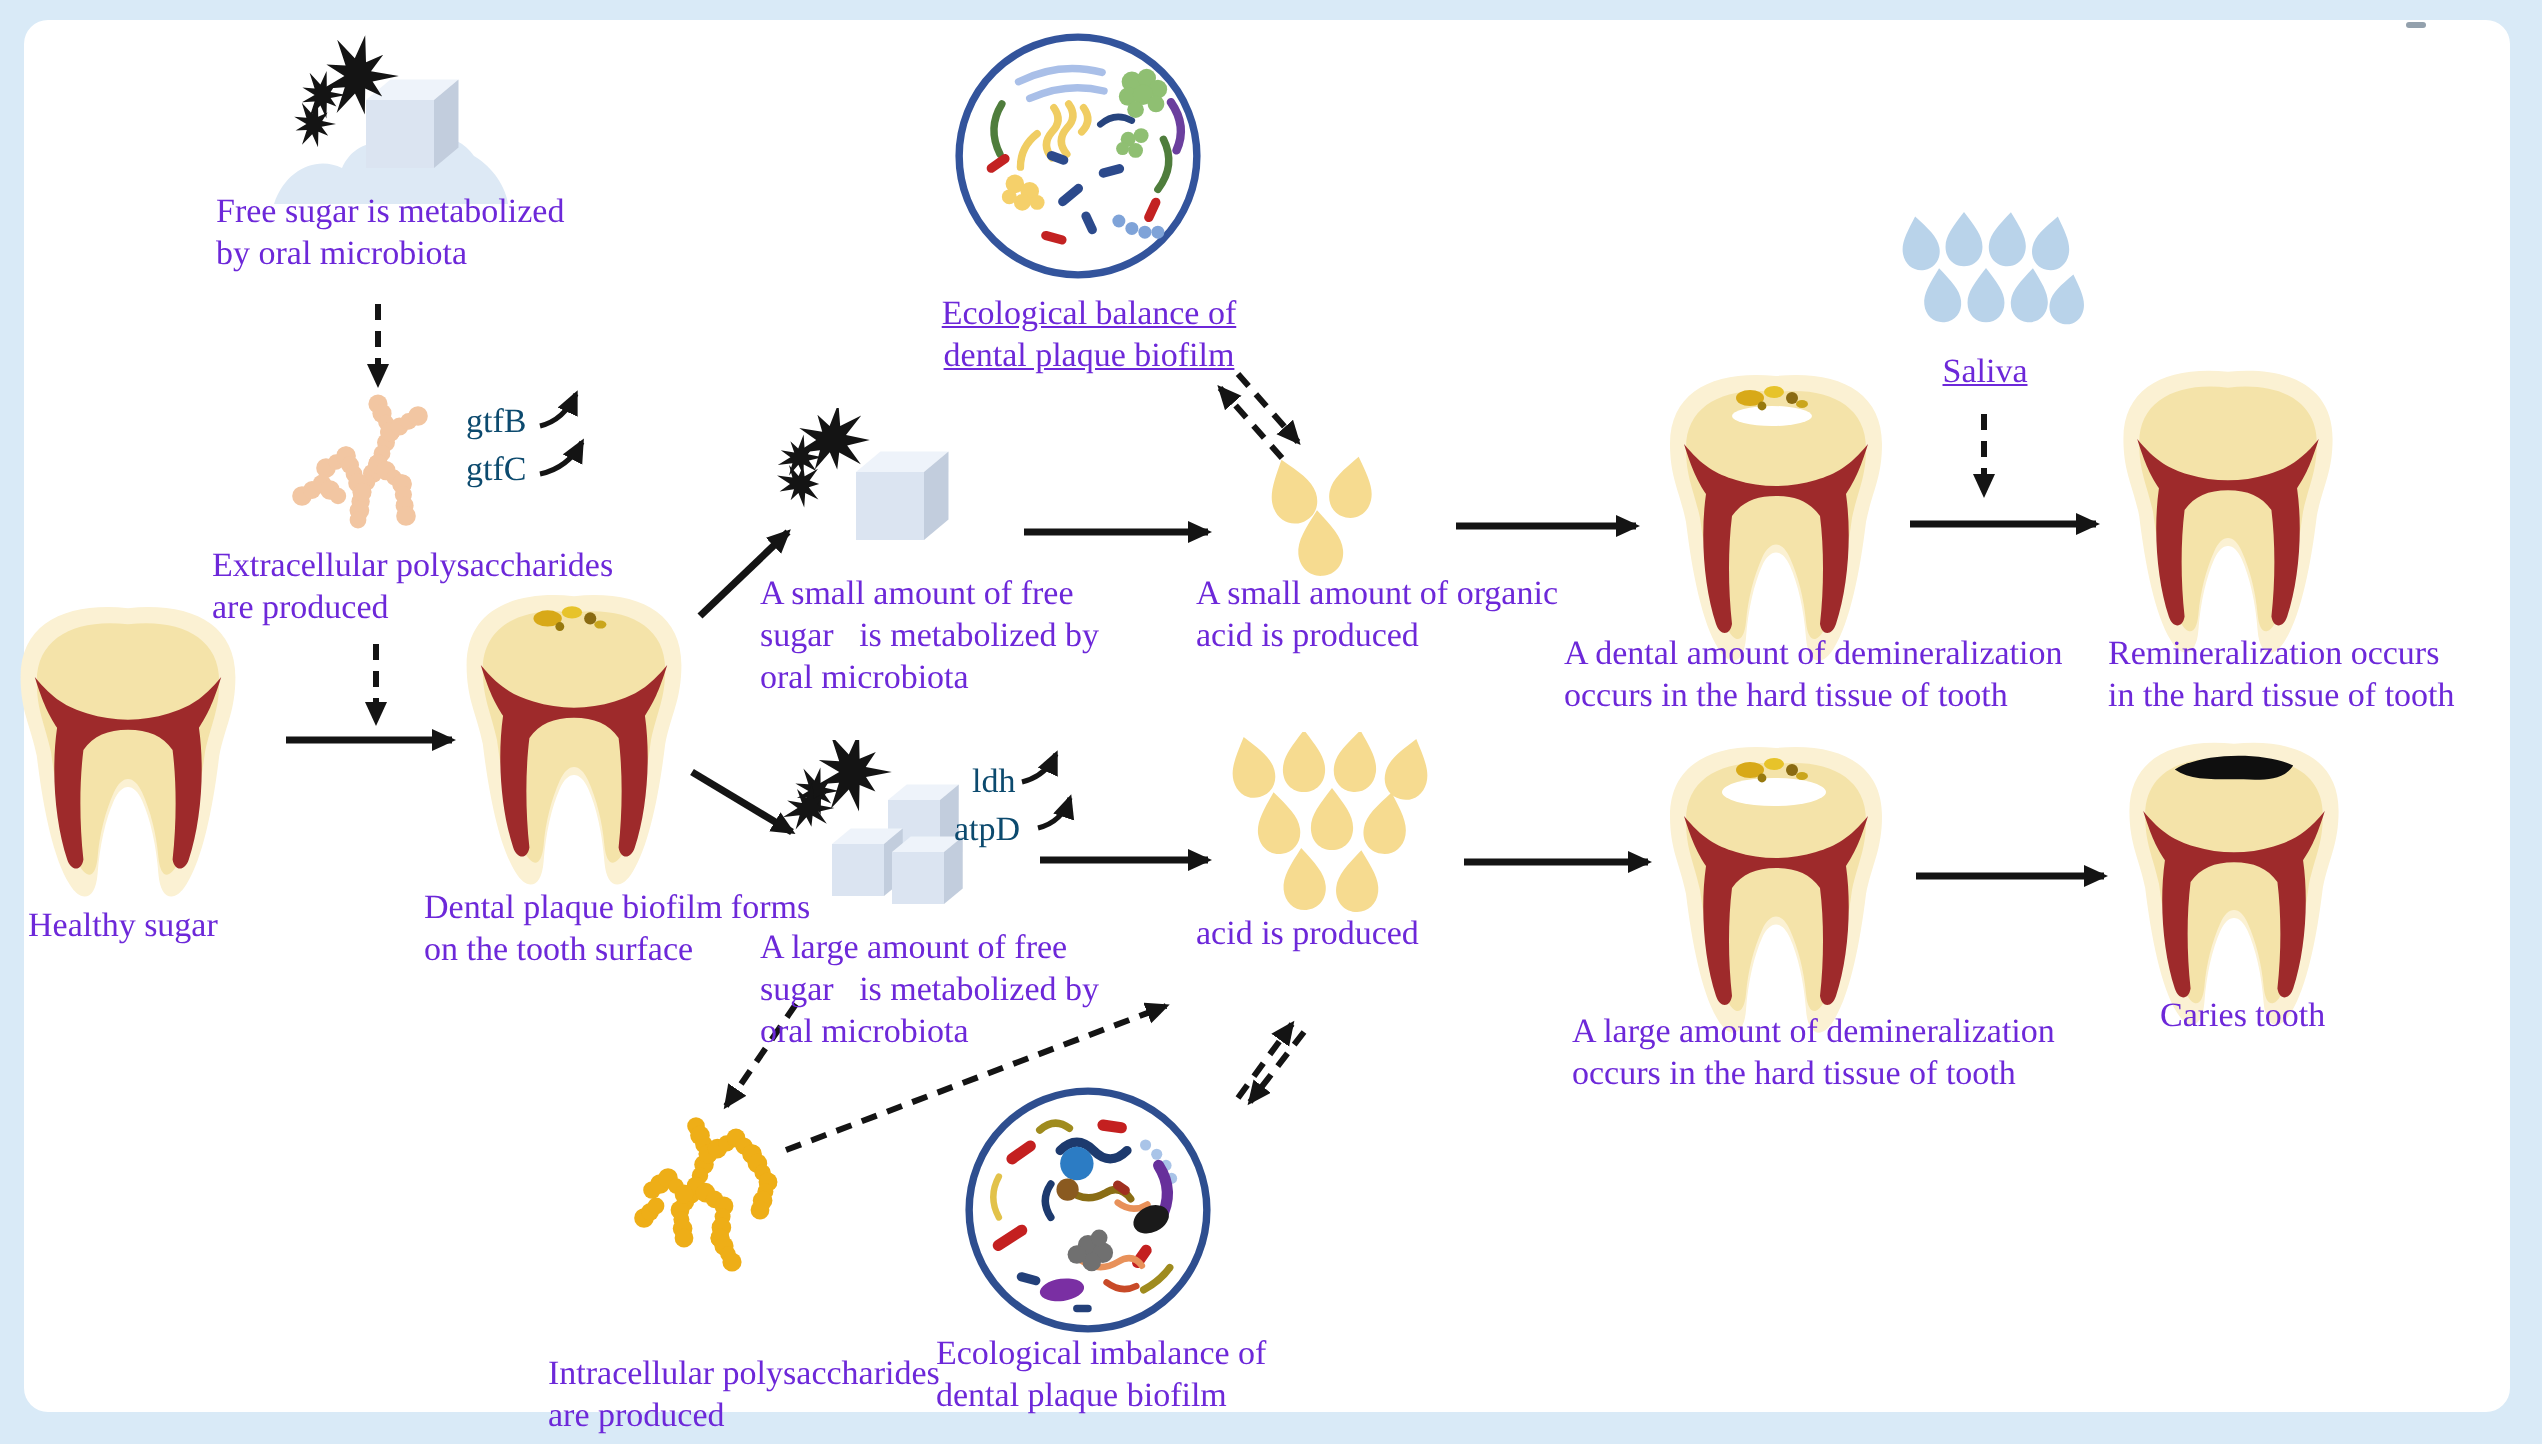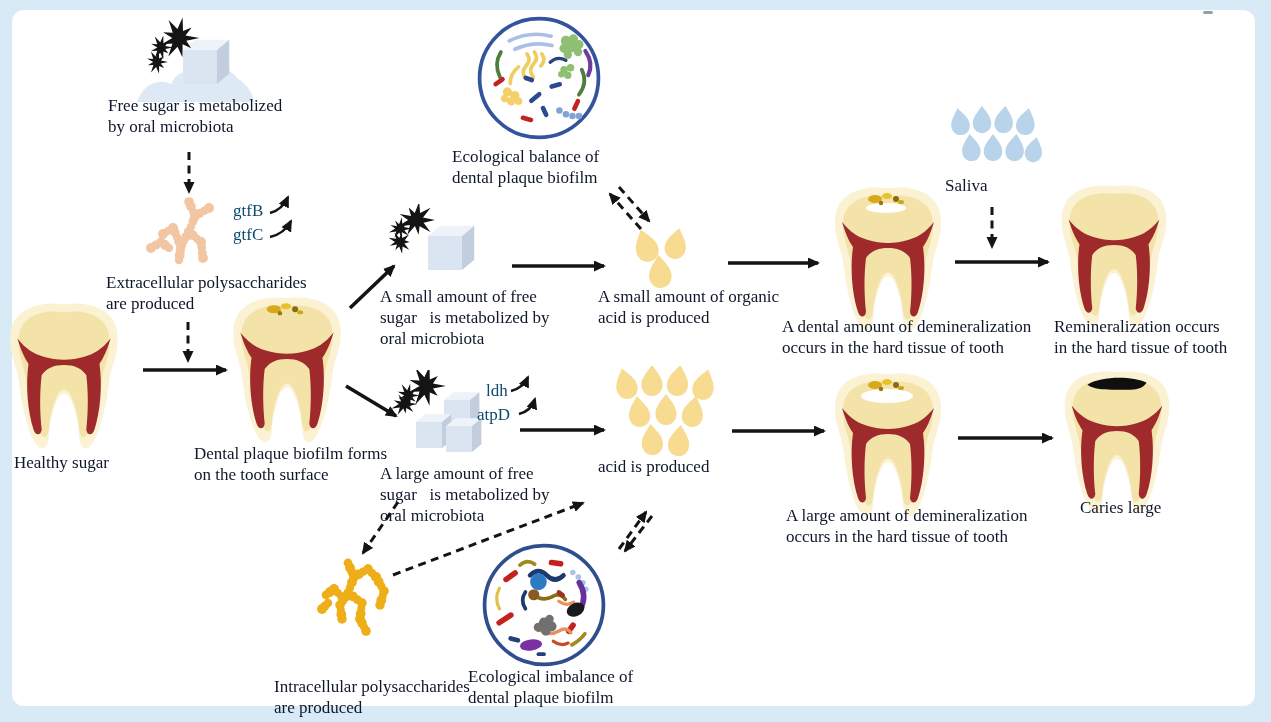--- a/index.html
+++ b/index.html
@@ -1,23 +1,23 @@
 <!DOCTYPE html>
 <html><head>
 <meta charset="utf-8">
 <style>
   html,body{margin:0;padding:0;background:#d9eaf7;}
   .canvas{position:relative;width:1271px;height:722px;background:#d9eaf7;font-family:"Liberation Serif",serif;overflow:hidden;}
   .panel{position:absolute;left:12px;top:10px;width:1243px;height:696px;background:#ffffff;border-radius:12px;}
   #arrow-layer{position:absolute;left:0;top:0;}
   .icon{position:absolute;}
   .icon svg{width:100%;height:100%;display:block;}
-  .lbl{position:absolute;font-size:17px;line-height:21px;color:#0f172a;}
+  .lbl{position:absolute;font-size:17px;line-height:21px;color:#6d28d9;}
   .lbl>div{white-space:pre;}
-  .center{}
+  .center{text-align:center;text-decoration:underline;}
   .gene{position:absolute;font-size:17px;line-height:19px;color:#0c4a6e;white-space:pre;}
   .mark{position:absolute;background:#93a1ad;border-radius:2px;}
 </style>
 </head>
 <body>
 
 <div class="canvas">
   <div class="panel"></div>
 
   <svg id="arrow-layer" width="1271" height="722">
@@ -366,21 +366,21 @@
     </div>
   <div class="gene" style="left:233px;top:201px">gtfB</div>
   <div class="gene" style="left:233px;top:225px">gtfC</div>
   <div class="lbl" style="left:106px;top:272px;width:250px">
       <div>Extracellular polysaccharides</div>
       <div>are produced</div>
     </div>
   <div class="lbl" style="left:14px;top:452px;width:130px">
       <div>Healthy sugar</div>
     </div>
-  <div class="lbl" style="left:194px;top:443px;width:245px">
+  <div class="lbl" style="left:212px;top:443px;width:245px">
       <div>Dental plaque biofilm forms</div>
       <div>on the tooth surface</div>
     </div>
   <div class="lbl" style="left:380px;top:286px;width:215px">
       <div>A small amount of free</div>
       <div>sugar   is metabolized by</div>
       <div>oral microbiota</div>
     </div>
   <div class="lbl center" style="left:452px;top:146px;width:185px">
       <div>Ecological balance of</div>
@@ -409,21 +409,21 @@
       <div>oral microbiota</div>
     </div>
   <div class="lbl" style="left:598px;top:456px;width:220px">
       <div>acid is produced</div>
     </div>
   <div class="lbl" style="left:786px;top:505px;width:280px">
       <div>A large amount of demineralization</div>
       <div>occurs in the hard tissue of tooth</div>
     </div>
   <div class="lbl" style="left:1080px;top:497px;width:130px">
-      <div>Caries large</div>
+      <div>Caries tooth</div>
     </div>
   <div class="lbl" style="left:274px;top:676px;width:260px">
       <div>Intracellular polysaccharides</div>
       <div>are produced</div>
     </div>
   <div class="lbl" style="left:468px;top:666px;width:200px">
       <div>Ecological imbalance of</div>
       <div>dental plaque biofilm</div>
     </div>
 </div>

